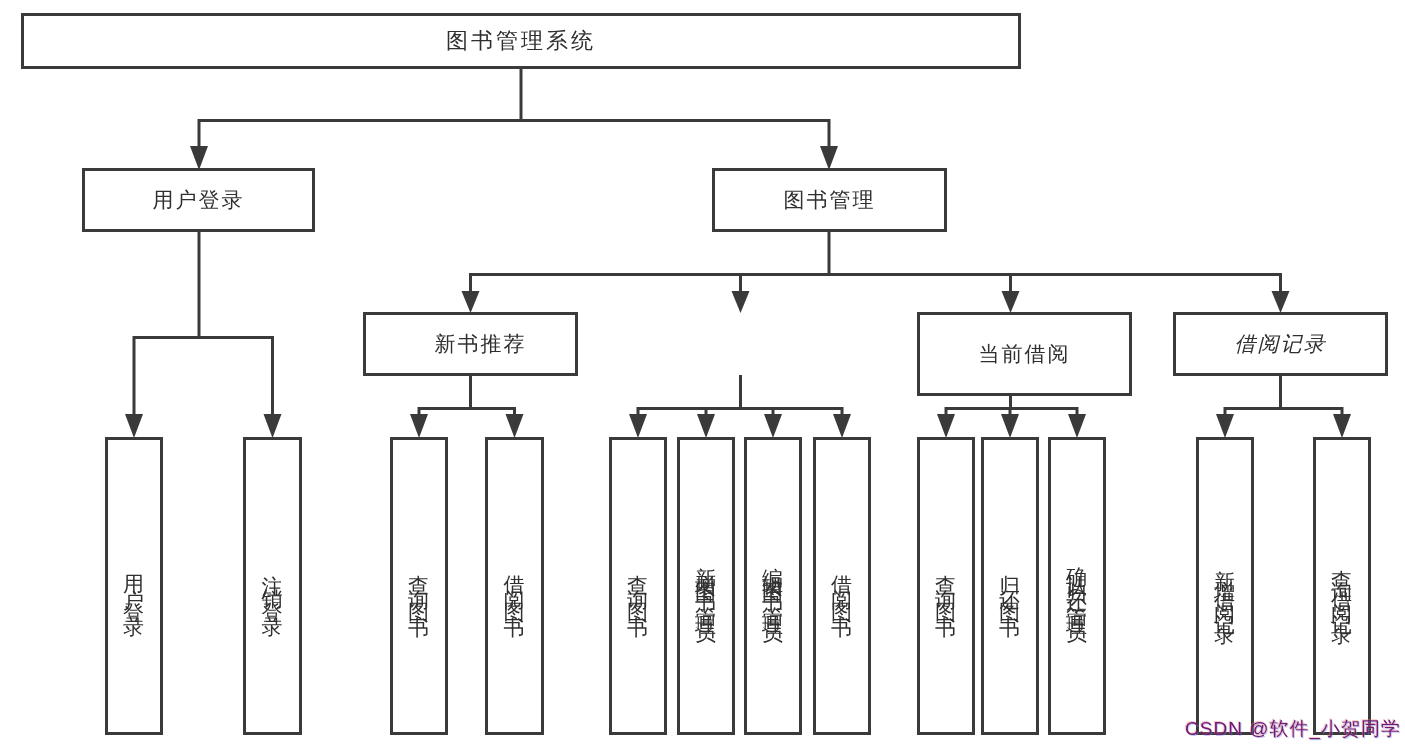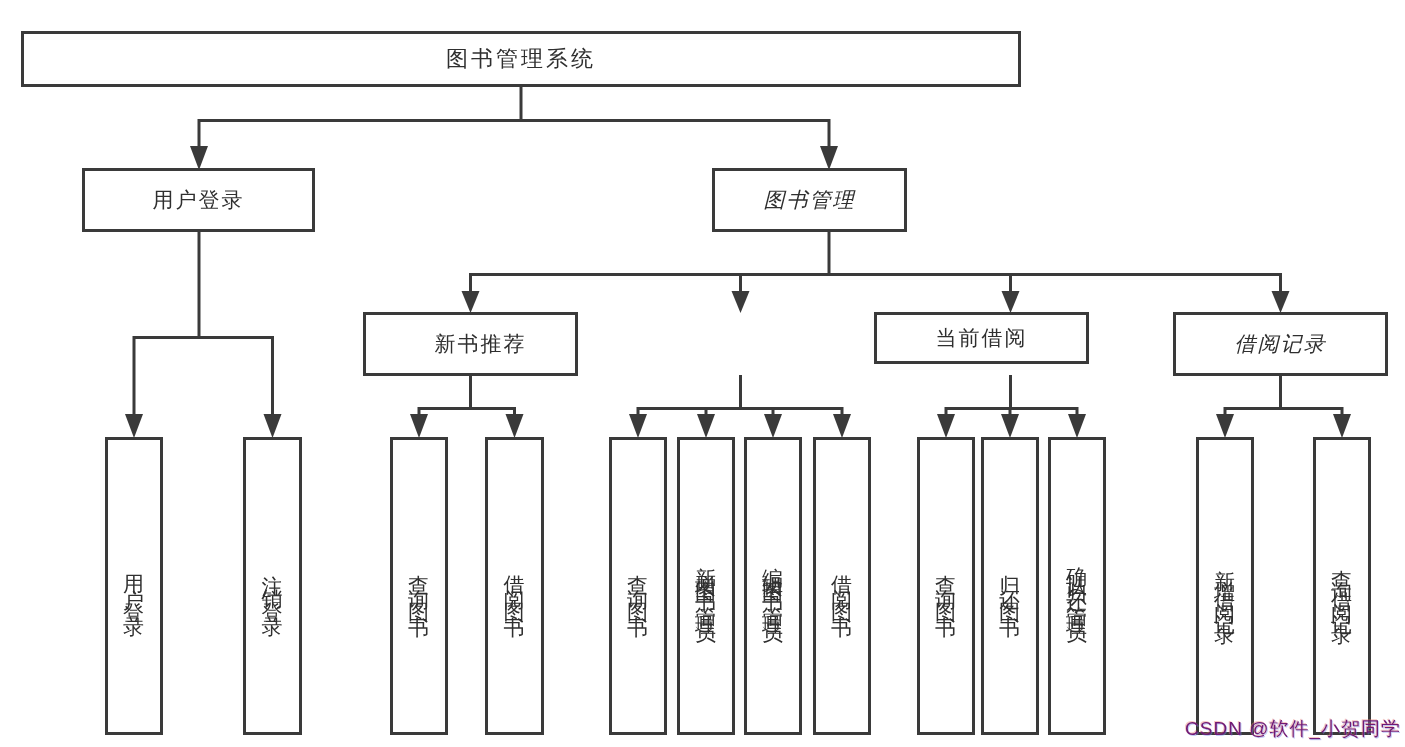--- a/index.html
+++ b/index.html
@@ -97,27 +97,27 @@
       <polygon points="764,414 782,414 773,438"></polygon>
       <polygon points="833,414 851,414 842,438"></polygon>
       <polygon points="937,414 955,414 946,438"></polygon>
       <polygon points="1001,414 1019,414 1010,438"></polygon>
       <polygon points="1068,414 1086,414 1077,438"></polygon>
       <polygon points="1216,414 1234,414 1225,438"></polygon>
       <polygon points="1333,414 1351,414 1342,438"></polygon>
     </g>
   </svg>
 
-  <div class="box root-box" style="left:21px; top:13px; width:1000px; height:56px;margin-top:18px;">图书管理系统</div>
+  <div class="box root-box" style="left:21px; top:13px; width:1000px; height:56px;">图书管理系统</div>
 
   <div class="box hlabel" style="left:82px; top:168px; width:233px; height:64px;">用户登录</div>
-  <div class="box hlabel" style="left:712px; top:168px; width:195px; height:64px;font-style:italic;">图书管理</div>
+  <div class="box hlabel" style="left:712px; top:168px; width:235px; height:64px;">图书管理</div>
 
   <div class="box hlabel" style="left:363px; top:312px; width:215px; height:64px;padding-left:20px;">新书推荐</div>
-  <div class="box hlabel" style="left:874px; top:312px; width:215px; height:52px;">当前借阅</div>
+  <div class="box hlabel" style="left:917px; top:312px; width:215px; height:84px;">当前借阅</div>
   <div class="box hlabel" style="left:1173px; top:312px; width:215px; height:64px;font-style:italic;">借阅记录</div>
 
   <div class="box vbox ls-s" style="left:105px; top:437px; width:58px; height:298px;">用户登录</div>
   <div class="box vbox ls-s" style="left:243px; top:437px; width:59px; height:298px;">注销登录</div>
 
   <div class="box vbox ls-s" style="left:390px; top:437px; width:58px; height:298px;">查询图书</div>
   <div class="box vbox ls-s" style="left:485px; top:437px; width:59px; height:298px;">借阅图书</div>
 
   <div class="box vbox ls-s" style="left:609px; top:437px; width:58px; height:298px;">查询图书</div>
   <div class="box vbox ls-l" style="left:677px; top:437px; width:58px; height:298px;">新增图书（管理员）</div>

